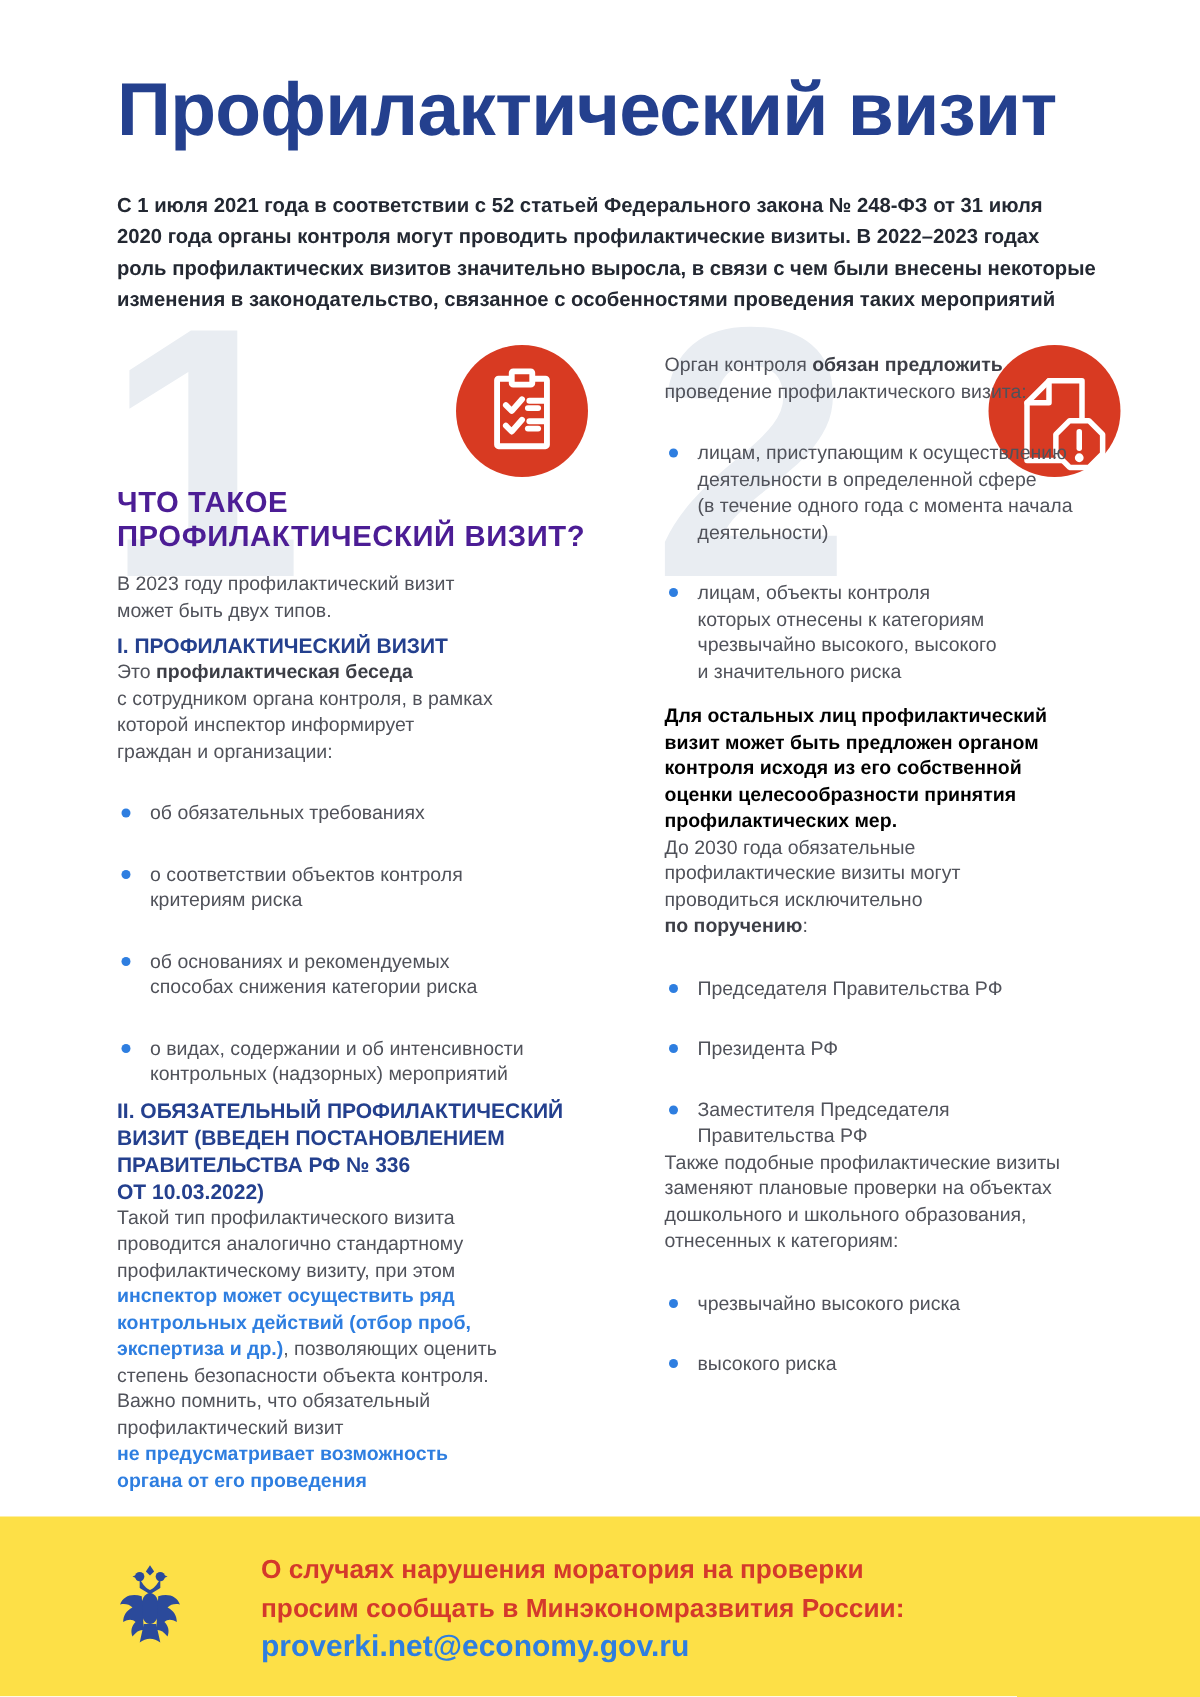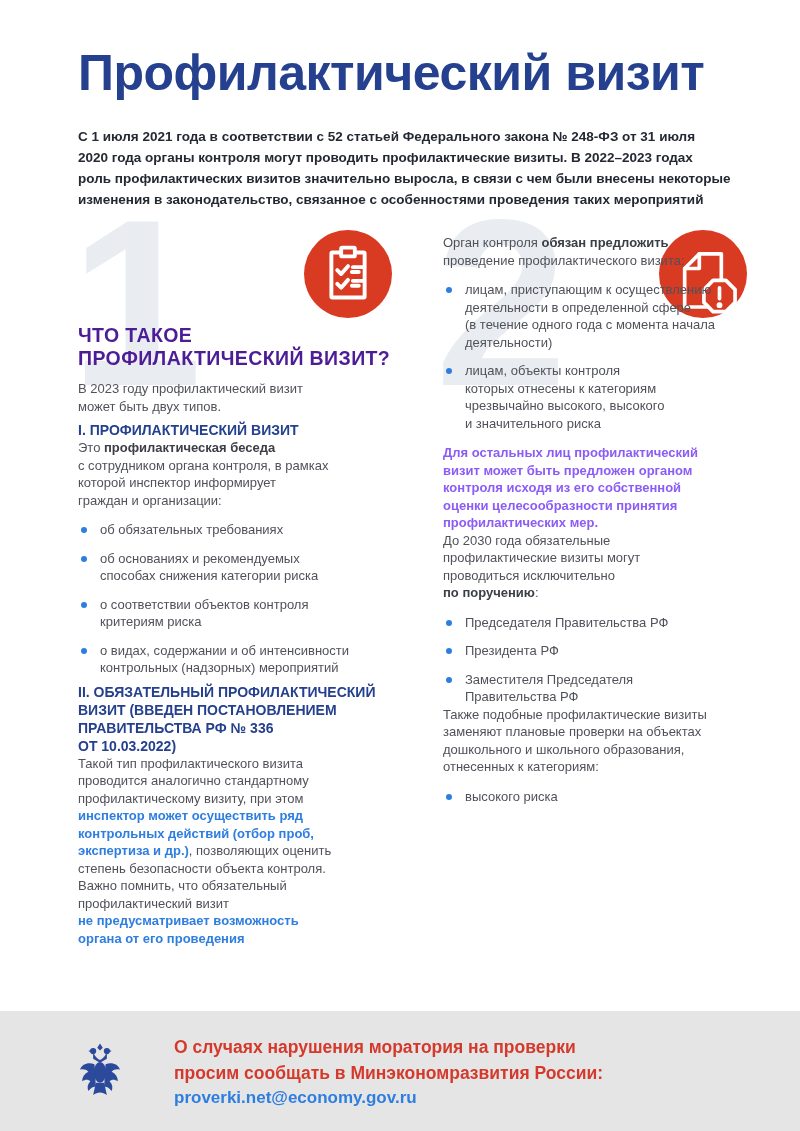--- a/index.html
+++ b/index.html
@@ -33,33 +33,33 @@
   }
   .body { font-size:13px; line-height:17.5px; color:#50525a; white-space:pre-line; position:relative; z-index:1; }
   p.body { }
   p.lead { margin-top:10px; }
   .sub-heading {
     position:relative; z-index:1; margin-top:6px; font-size:14px; font-weight:bold;
     line-height:18px; color:#24408e; white-space:pre-line;
   }
   .b { font-weight:bold; color:#3c3e46;text-align:right; }
   .accent { font-weight:bold; color:#2e7ee0; }
-  .accent-block { font-weight:bold; color:#8b5cf6; margin-top:12px; }
+  .accent-block { font-weight:bold; color:#000000; margin-top:12px; }
   ul.bullets { list-style:none; margin-top:12px; display:flex; flex-direction:column; gap:11px; position:relative; z-index:1; }
-  ul.bullets li { position:relative; padding-left:22px; }
+  ul.bullets li { position:relative; padding-left:22px;margin-top:12px; }
   ul.bullets li::before {
     content:""; position:absolute; left:3px; top:6px; width:6px; height:6px;
     border-radius:50%; background:#2e7ee0;
   }
   .footer {
-    position:absolute; left:0; right:0; bottom:0; height:120px; background:#e5e5e5;
+    position:absolute; left:0; right:0; bottom:0; height:120px; background:#fde047;
     display:flex; align-items:center; padding-left:78px; gap:52px;
   }
   .footer-message { color:#d4392b; font-weight:bold; font-size:17.5px; line-height:26px; white-space:pre-line; }
-  .footer-email { display:inline-block; margin-top:2px; color:#2e7ee0; font-weight:bold; font-size:17px; text-decoration:none; cursor:pointer; }
+  .footer-email { display:inline-block; margin-top:2px; color:#2e7ee0; font-weight:bold; font-size:20px; text-decoration:none; cursor:pointer; }
   .emblem svg { display:block; }
 </style>
 </head>
 <body>
 
 <div class="page">
 
   <h1 class="page-title">Профилактический визит</h1>
 
   <p class="intro">С 1 июля 2021 года в соответствии с 52 статьей Федерального закона № 248-ФЗ от 31 июля
@@ -91,24 +91,24 @@
 
       <h3 class="sub-heading">I. ПРОФИЛАКТИЧЕСКИЙ ВИЗИТ</h3>
 
       <p class="body"><span>Это </span><span class="b">профилактическая беседа</span><span>
 с сотрудником органа контроля, в рамках
 которой инспектор информирует
 граждан и организации:</span></p>
 
       <ul class="bullets">
         <li class="body">об обязательных требованиях</li>
+        <li class="body">о соответствии объектов контроля
+критериям риска</li>
         <li class="body">об основаниях и рекомендуемых
 способах снижения категории риска</li>
-        <li class="body">о соответствии объектов контроля
-критериям риска</li>
         <li class="body">о видах, содержании и об интенсивности
 контрольных (надзорных) мероприятий</li>
       </ul>
 
       <h3 class="sub-heading">II. ОБЯЗАТЕЛЬНЫЙ ПРОФИЛАКТИЧЕСКИЙ
 ВИЗИТ (ВВЕДЕН ПОСТАНОВЛЕНИЕМ
 ПРАВИТЕЛЬСТВА РФ № 336
 ОТ 10.03.2022)</h3>
 
       <p class="body"><span>Такой тип профилактического визита
@@ -168,20 +168,21 @@
         <li class="body">Заместителя Председателя
 Правительства РФ</li>
       </ul>
 
       <p class="body">Также подобные профилактические визиты
 заменяют плановые проверки на объектах
 дошкольного и школьного образования,
 отнесенных к категориям:</p>
 
       <ul class="bullets">
+        <li class="body">чрезвычайно высокого риска</li>
         <li class="body">высокого риска</li>
       </ul>
     </section>
   </div>
 
   <footer class="footer">
     <div class="emblem">
       <svg width="44" height="58" viewBox="0 0 64 80" fill="#2b4a9b">
         <polygon points="28,6 32,0 36,6 32,10"></polygon>
         <circle cx="22" cy="11" r="4.5"></circle>

